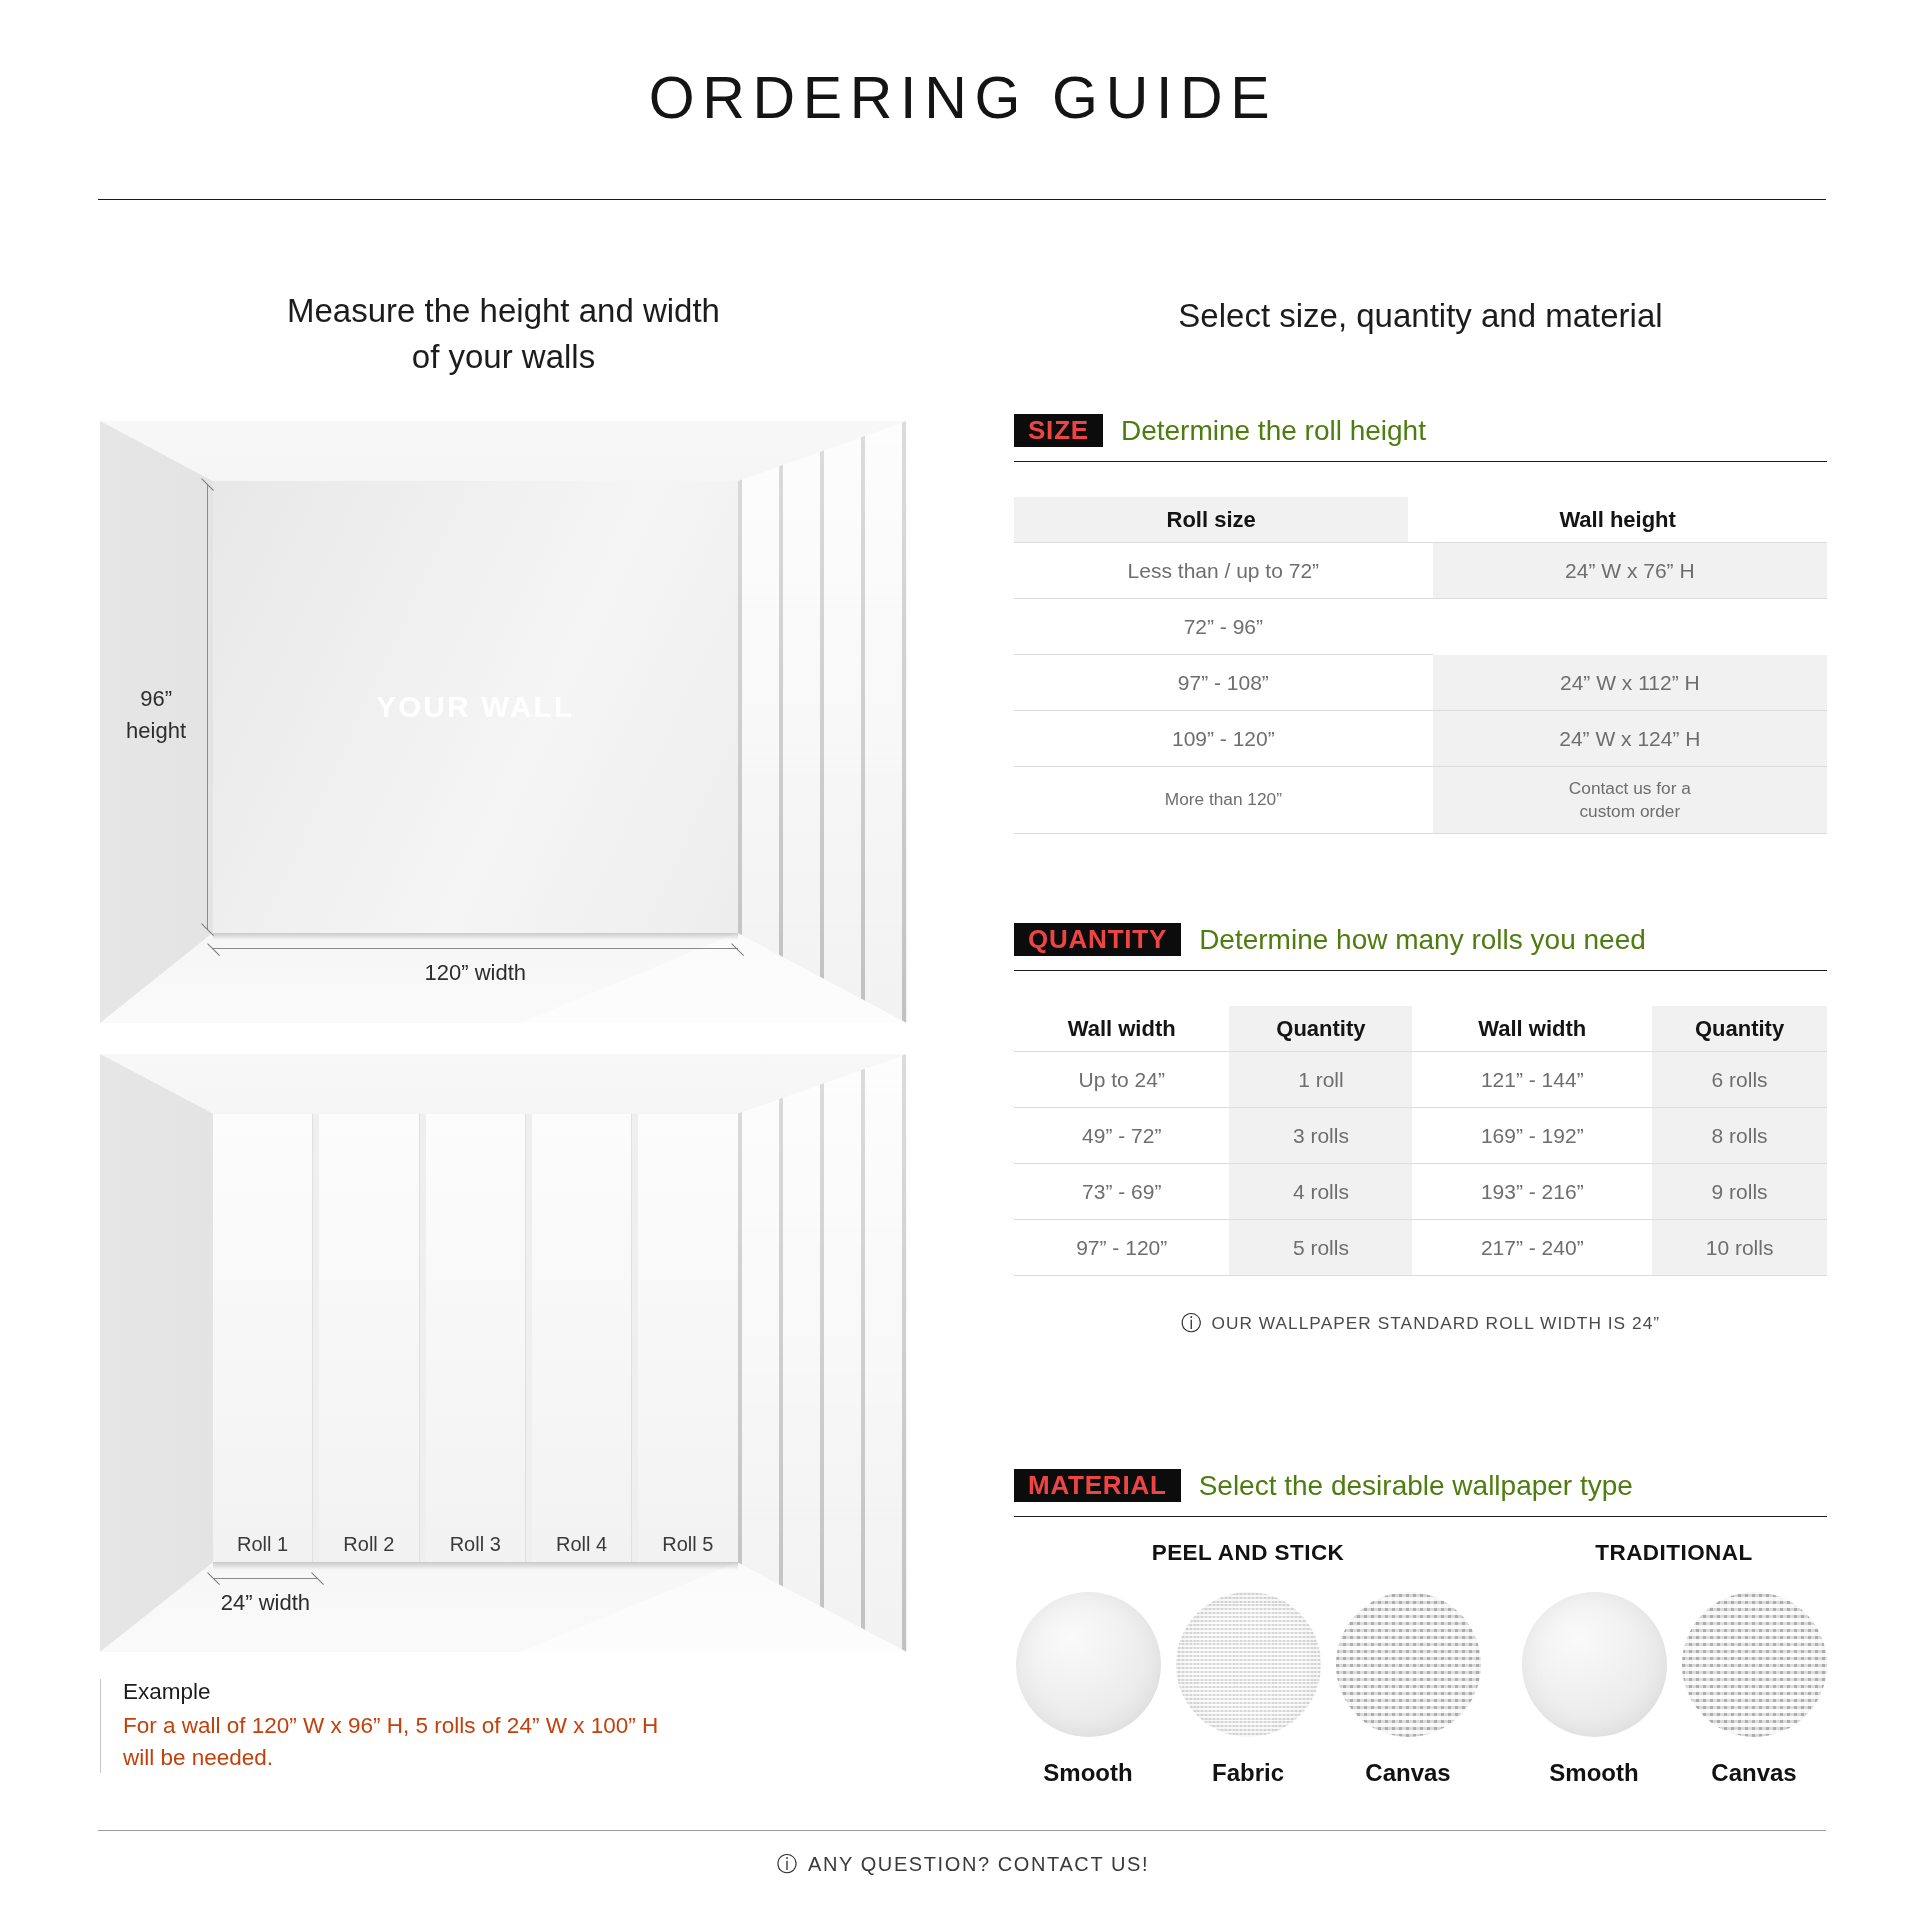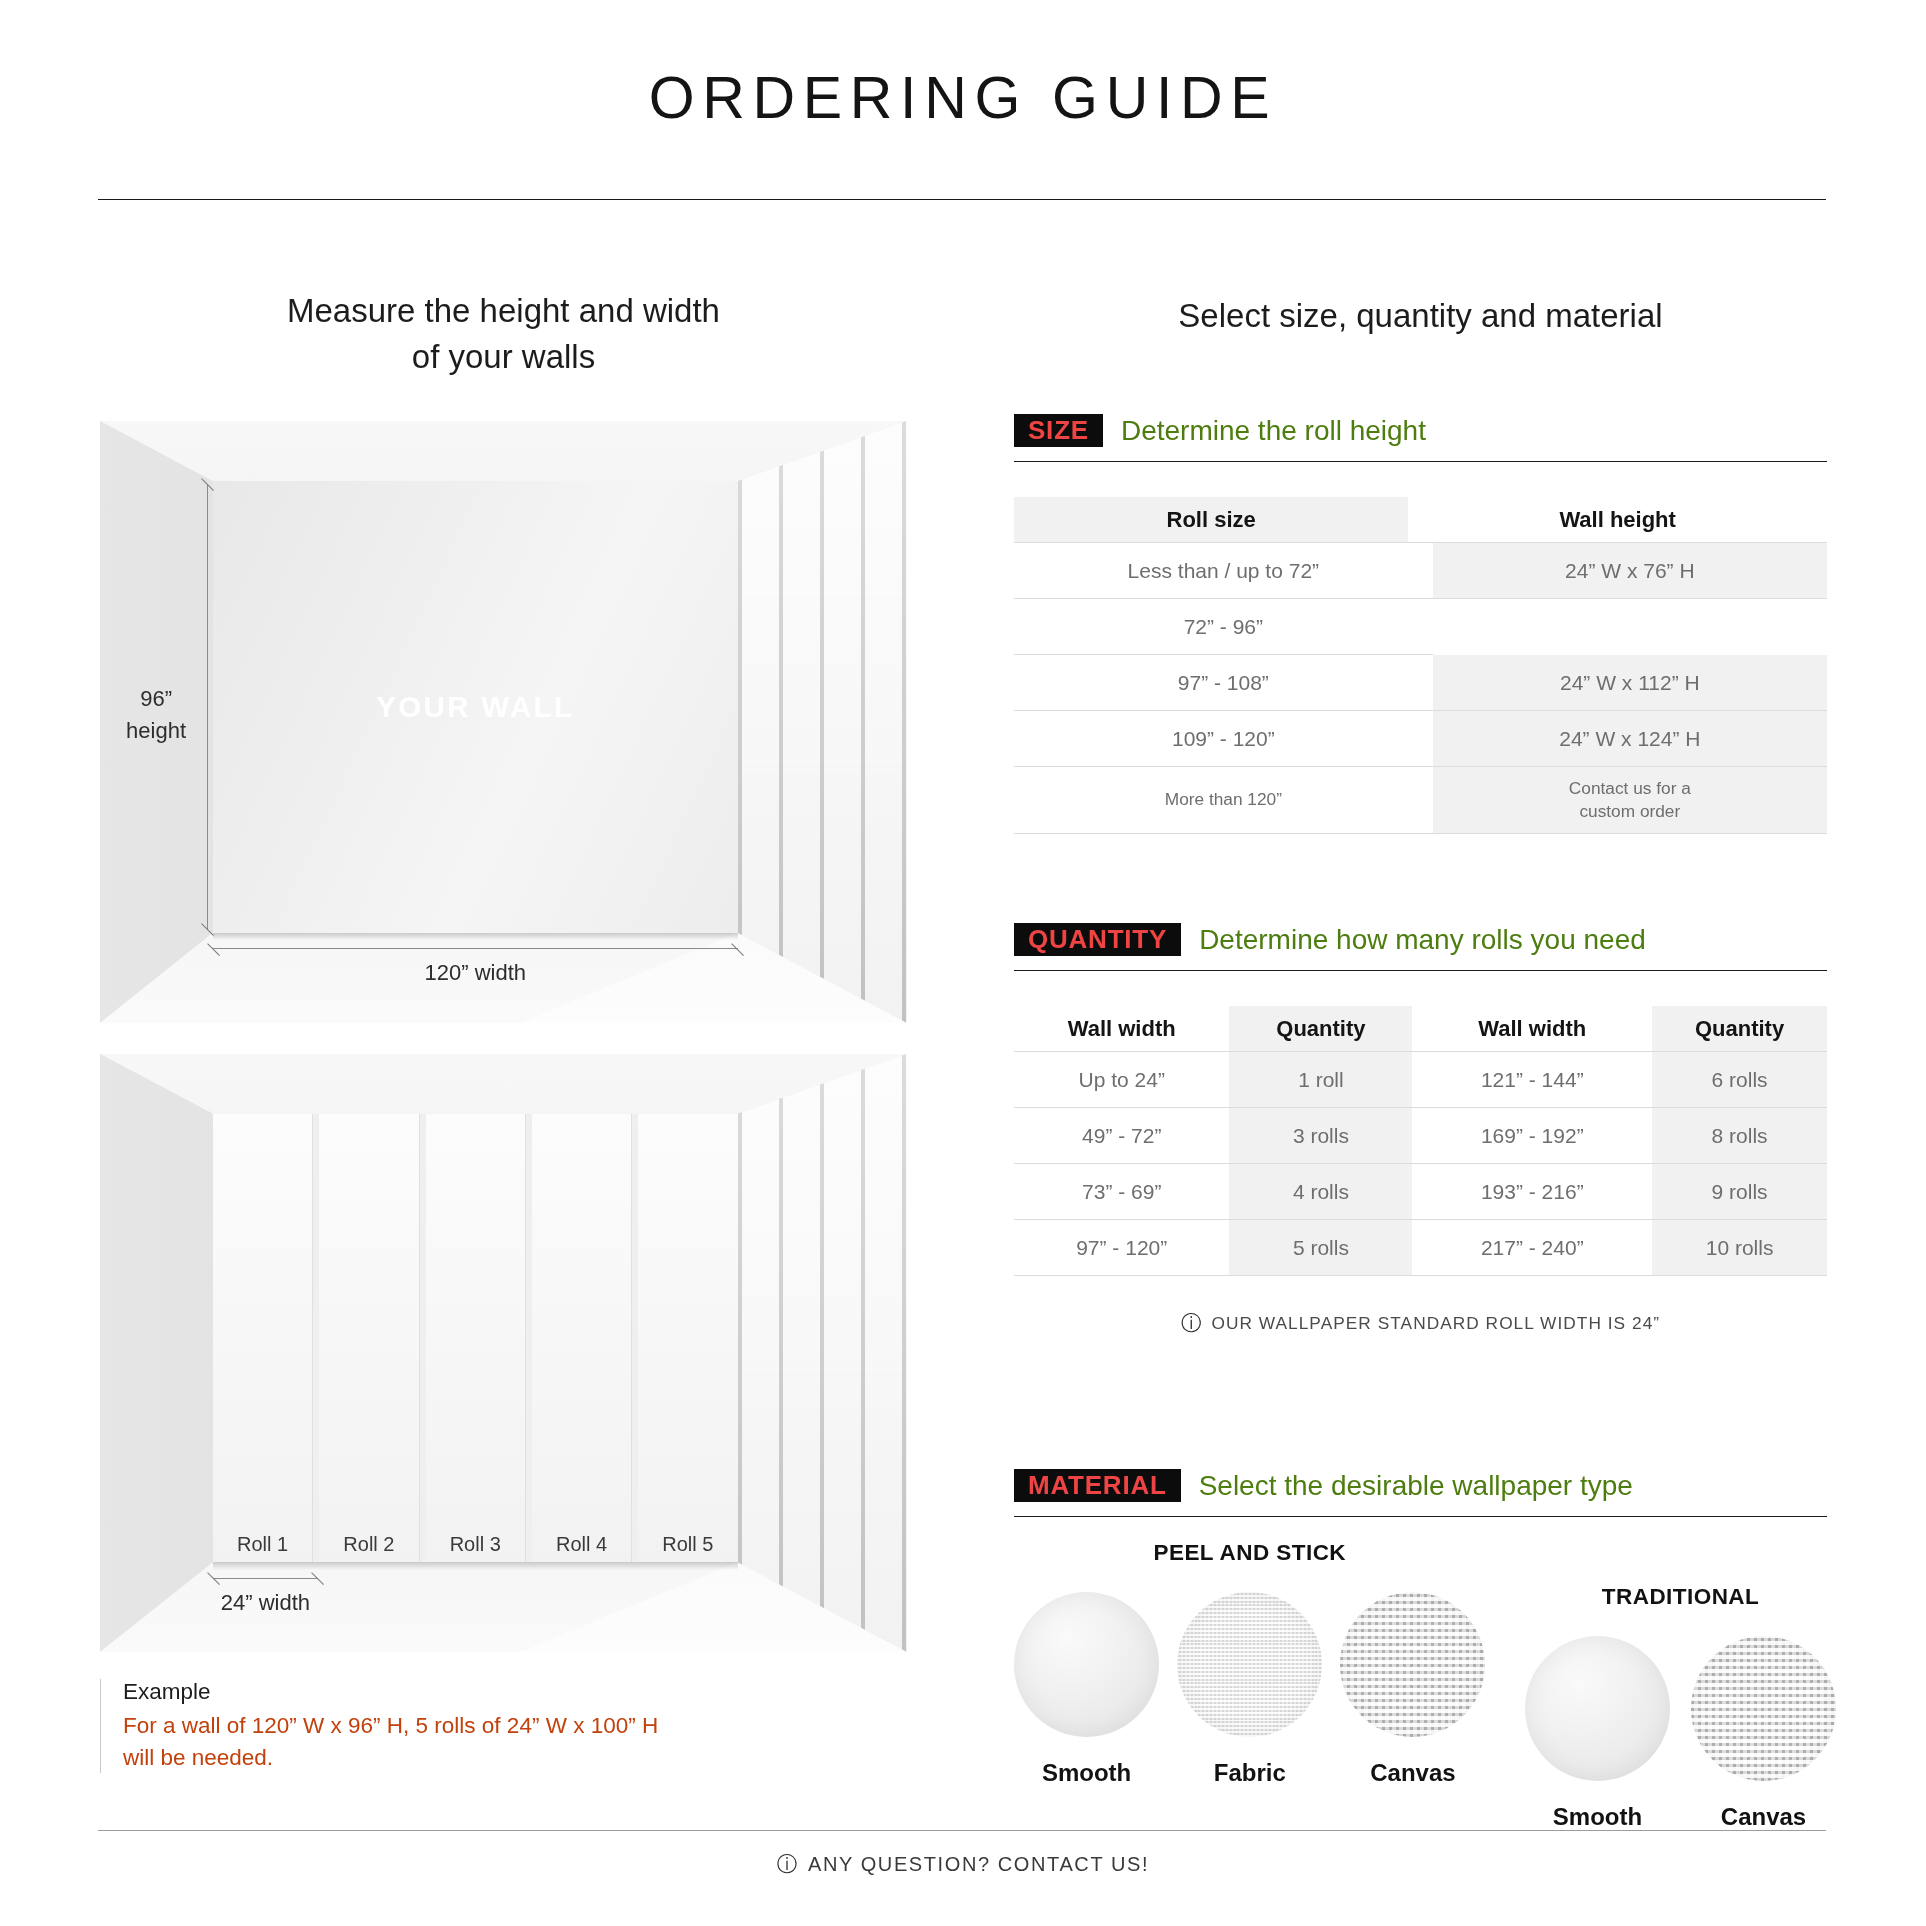--- a/index.html
+++ b/index.html
@@ -91,24 +91,24 @@
   .size-c1 { width:51.5%; } .size-c2 { width:48.5%; }
   .q-c1 { width:26.5%; } .q-c2 { width:22.5%; } .q-c3 { width:29.5%; } .q-c4 { width:21.5%; }
   .small-cell { font-size:17.3px; line-height:1.35; height:67px; }
 
   .qty-note { margin-top:37px; display:flex; align-items:center; justify-content:center; gap:9px;
     color:#4a4a4a; font-size:17.3px; letter-spacing:0.06em; }
   .info-icon { font-size:20.5px; color:#2f2f2f; font-style:normal; line-height:1; }
 
   .mat-body { display:flex; margin-top:23px; }
   .mat-group { display:flex; flex-direction:column; }
-  .g1 { width:58%; } .g2 { flex:1;margin-top:44px; }
+  .g1 { width:58%; } .g2 { flex:1; }
   .mat-name { text-align:center; font-weight:700; font-size:22.5px; margin-bottom:26px;
     letter-spacing:0.02em; color:#121212; }
-  .mat-row { display:flex; justify-content:center; gap:18px; }
+  .mat-row { display:flex; justify-content:center; gap:12px; }
   .mat-opt { display:flex; flex-direction:column; align-items:center; width:148px; }
   .swatch { width:145px; height:145px; border-radius:50%;
     box-shadow:inset 0 0 26px rgba(0,0,0,0.05); }
   .tex-smooth { background:radial-gradient(circle at 38% 32%, #fafafa, #ececec 60%, #dfdfdf 100%); }
   .tex-fabric { background-color:#ececec;
     background-image:
       repeating-linear-gradient(0deg, rgba(255,255,255,0.85) 0 1.9px, rgba(0,0,0,0.05) 1.9px 3.9px),
       repeating-linear-gradient(90deg, rgba(255,255,255,0.55) 0 1.9px, rgba(0,0,0,0.04) 1.9px 3.9px); }
   .tex-canvas { background-color:#e4e4e4;
     background-image:

